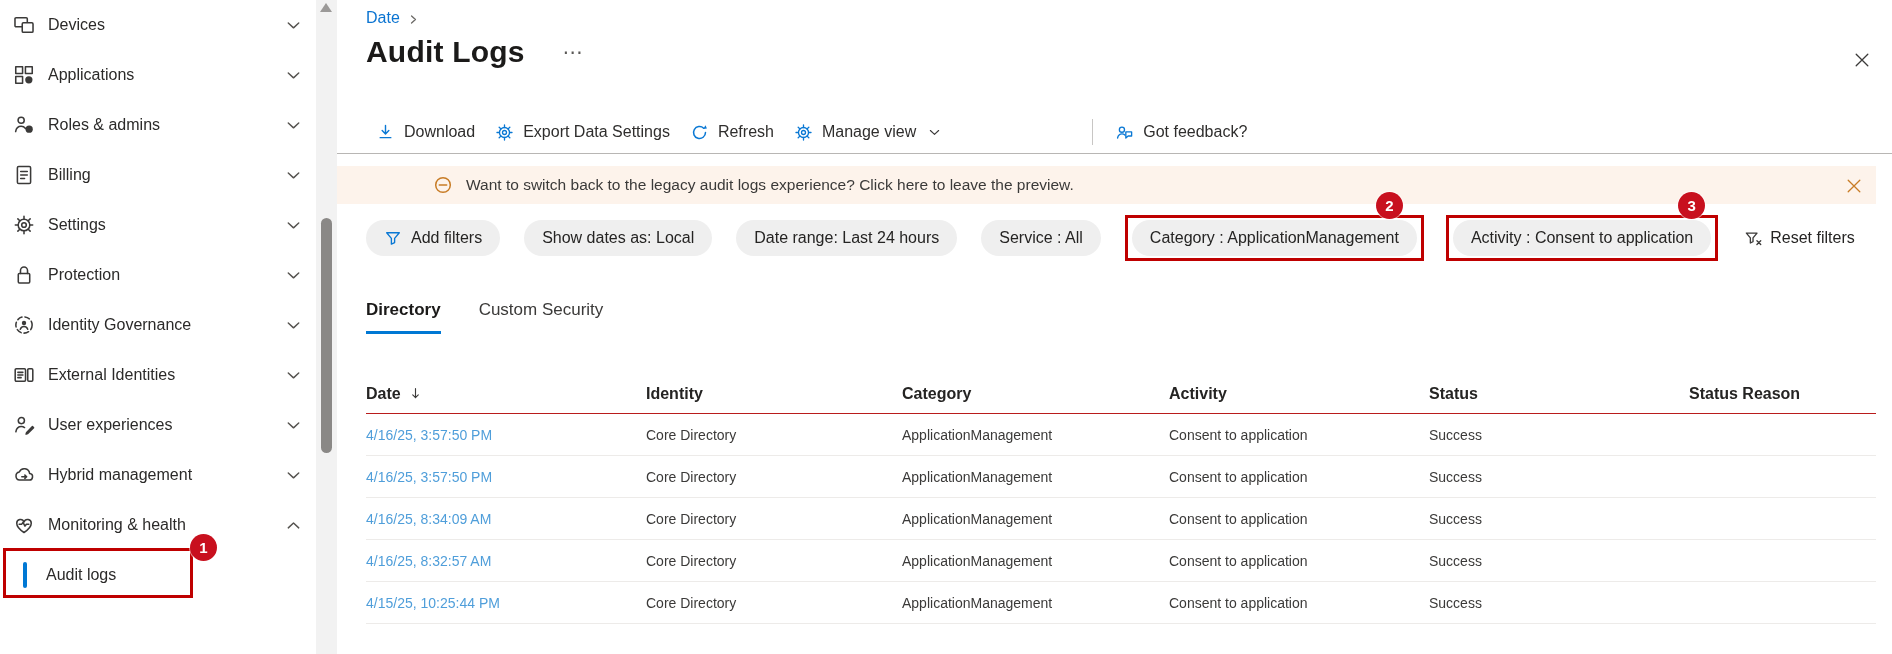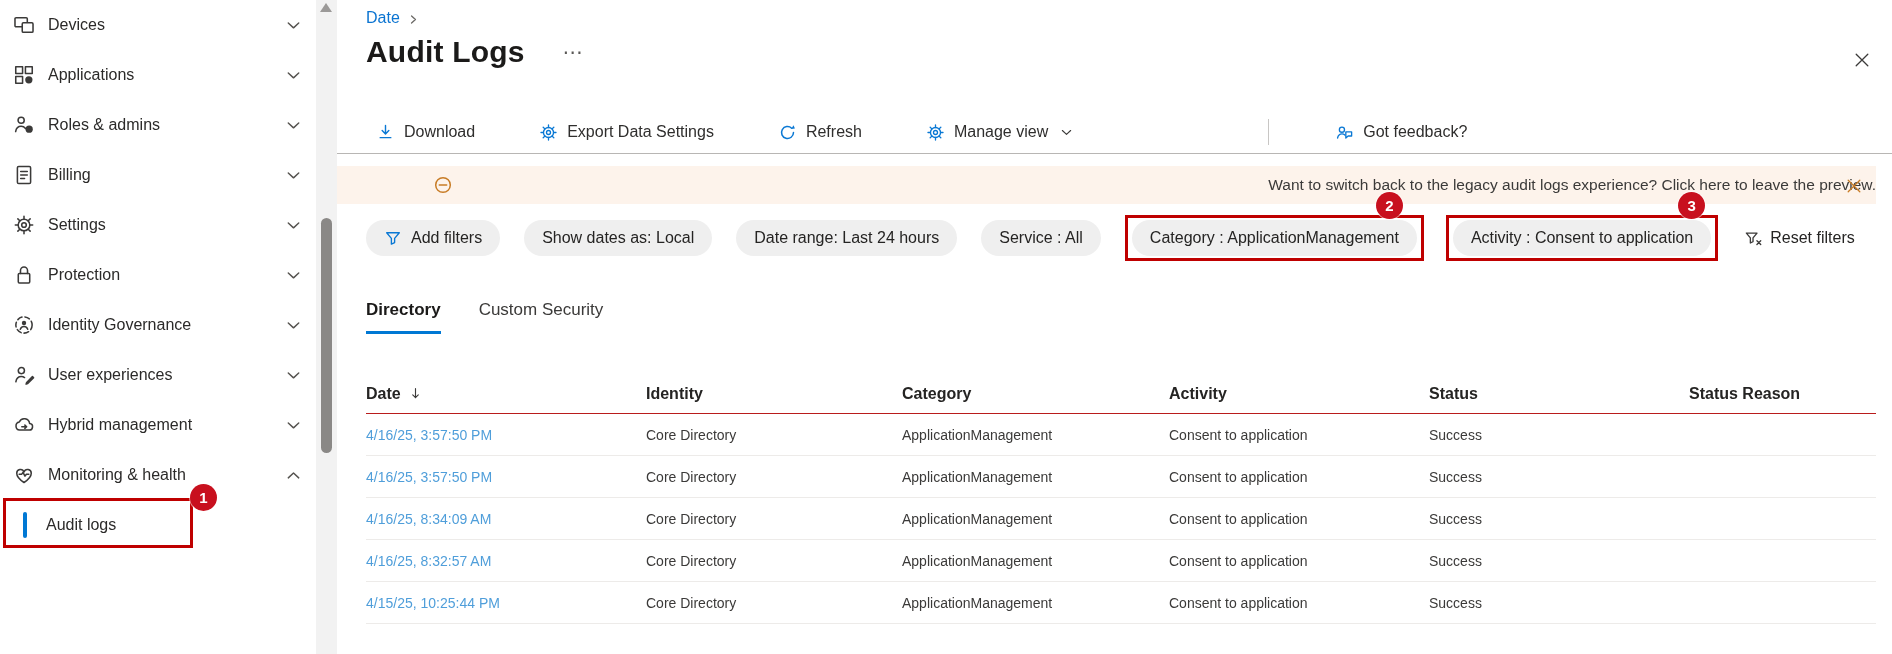--- a/index.html
+++ b/index.html
@@ -39,29 +39,29 @@
   .main { position:absolute; left:337px; top:0; right:0; height:654px; }
   .breadcrumb { margin:9px 16px 0 29px; font-size:16px; display:flex; align-items:center; gap:7px; }
   .breadcrumb .home { color:#0b74d1; cursor:pointer; }
   .breadcrumb .bc-chev { width:13px; height:13px; color:#6b6966; margin-top:2px; }
 
   .title-row { margin:2px 16px 0 29px; height:46px; display:flex; align-items:center; }
   .page-title { font-size:30px; font-weight:bold; color:#1b1a19; letter-spacing:.2px; }
   .more-btn { margin-left:38px; color:#5a5856; font-size:20px; letter-spacing:2px; cursor:pointer; line-height:10px; }
   .close-btn { position:absolute; right:20px; top:50px; width:20px; height:20px; color:#3b3a39; cursor:pointer; }
 
-  .toolbar { margin:38px 0 0 29px; height:38px; display:flex; align-items:center;gap:44px; }
+  .toolbar { margin:38px 0 0 29px; height:38px; display:flex; align-items:center; }
   .tb-btn { display:flex; align-items:center; gap:9px; padding:0 10px; height:36px; cursor:pointer; font-size:16px; color:#2f2e2d; border-radius:2px; }
   .tb-btn .icon { width:19px; height:19px; color:#0a78d4; }
   .tb-btn .tb-chev { width:15px; height:15px; color:#3b3a39; margin-left:2px; }
   .tb-sep { width:1px; height:26px; background:#c8c6c4; margin-left:140px; margin-right:12px; }
 
   .hr-divider { margin-top:2px; border-top:1.5px solid #b8b6b4; }
 
-  .banner { margin:12px 16px 0 0; height:38px; background:#fdf3eb; display:flex; align-items:center; padding-left:96px; position:relative;justify-content:space-between; }
+  .banner { margin:12px 16px 0 0; height:38px; background:#fdf3eb; display:flex; align-items:center; padding-left:96px; position:relative; }
   .banner .icon { width:20px; height:20px; color:#c87c26; flex:0 0 20px; }
   .banner-text { margin-left:13px; font-size:15.5px; color:#3b3a39; }
   .banner-link { cursor:pointer; }
   .banner-close { position:absolute; right:12px; top:10px; width:17px; height:17px; color:#6b6966; cursor:pointer; }
 
   .pills-row { margin:11px 16px 0 29px; display:flex; align-items:center; }
   .pill { height:36px; border-radius:18px; background:#efefef; padding:0 18px; display:flex; align-items:center; gap:9px; font-size:16px; color:#252423; cursor:pointer; white-space:nowrap; margin-right:24px; }
   .pill .icon { width:18px; height:18px; color:#0a78d4; }
   .anno-wrap { position:relative; border:3px solid #bf0000; padding:2px 4px; margin-right:22px; }
   .anno-wrap .pill { margin-right:0; }
@@ -162,20 +162,33 @@
   </div>
   <div class="side-item">
     <span class="icon">
         <svg viewBox="0 0 20 20" fill="none" stroke="currentColor" stroke-linecap="round" stroke-linejoin="round" stroke-width="1.4">
           <circle cx="10" cy="10" r="7.4" stroke-dasharray="4.4 2.7"></circle>
           <circle cx="10" cy="8.2" r="2" fill="currentColor" stroke="none"></circle>
           <path d="M6.6 13.8c.7-1.7 1.9-2.5 3.4-2.5s2.7.8 3.4 2.5"></path>
         </svg>
       </span>
     <span class="label">Identity Governance</span>
+    <span class="chev"><svg viewBox="0 0 20 20" fill="none" stroke="currentColor" stroke-linecap="round" stroke-linejoin="round" stroke-width="1.5">
+          <path d="M4.5 7.3l5.5 5.2 5.5-5.2"></path>
+        </svg></span>
+  </div>
+  <div class="side-item">
+    <span class="icon">
+        <svg viewBox="0 0 20 20" fill="none" stroke="currentColor" stroke-linecap="round" stroke-linejoin="round" stroke-width="1.4">
+          <rect x="2" y="4.4" width="9.4" height="11.2" rx="1"></rect>
+          <path d="M4.4 7.6h4.6M4.4 10h4.6M4.4 12.4h3"></path>
+          <rect x="13.4" y="4.4" width="4.6" height="11.2" rx="1"></rect>
+        </svg>
+      </span>
+    <span class="label">External Identities</span>
     <span class="chev"><svg viewBox="0 0 20 20" fill="none" stroke="currentColor" stroke-linecap="round" stroke-linejoin="round" stroke-width="1.5">
           <path d="M4.5 7.3l5.5 5.2 5.5-5.2"></path>
         </svg></span>
   </div>
   <div class="side-item">
     <span class="icon">
         <svg viewBox="0 0 20 20" fill="none" stroke="currentColor" stroke-linecap="round" stroke-linejoin="round" stroke-width="1.4">
           <circle cx="7.6" cy="6" r="2.8"></circle>
           <path d="M2.6 16.2c.5-3 2.5-4.8 5-4.8 1.1 0 2.1.3 2.9.9"></path>
           <path d="M12.4 16.8l5.3-5.3 1 1-5.3 5.3-1.5.5z"></path>

